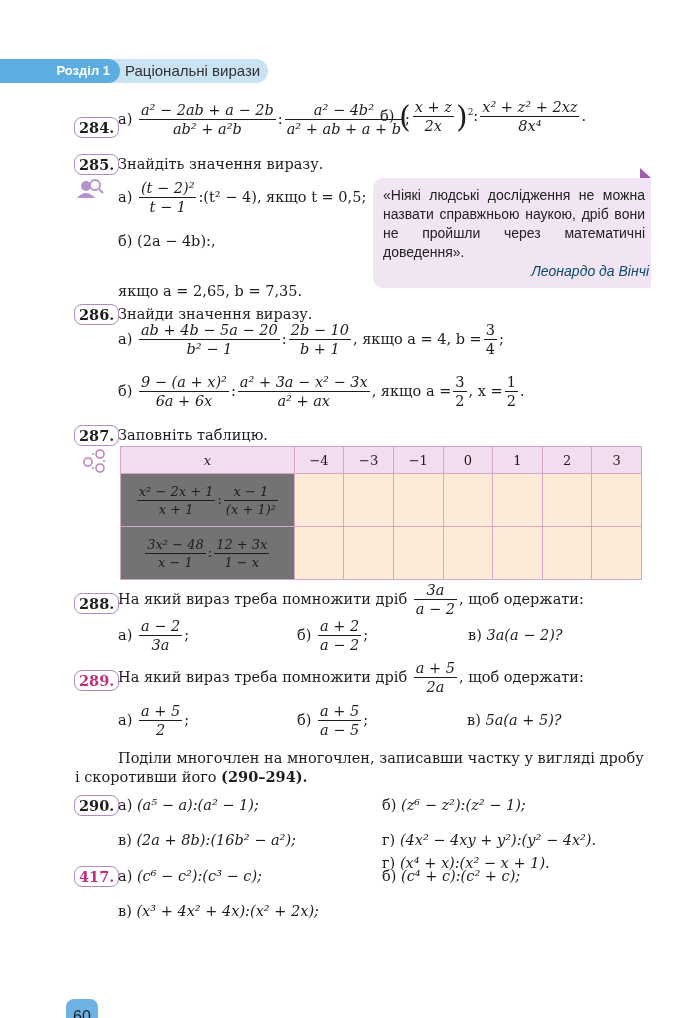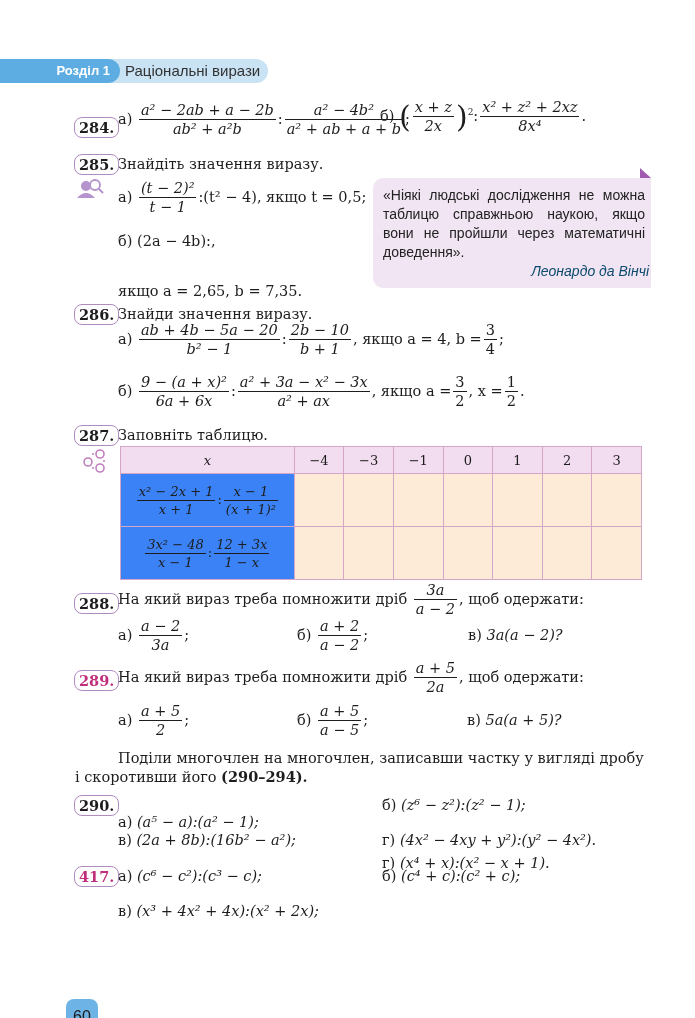--- a/index.html
+++ b/index.html
@@ -30,21 +30,21 @@
     
     .quote { left: 373px; top: 178px; width: 278px; height: 110px; background: #f1e4f3; border-radius: 10px 0 0 10px; }
     .quote-text { left: 383px; top: 186px; width: 262px; font-family: "Liberation Sans", sans-serif; font-size: 14px; line-height: 19px; color: #222; text-align: justify; }
     .quote-author { right: 46px; top: 263px; font-family: "Liberation Sans", sans-serif; font-style: italic; font-size: 14px; color: #0c4a6e; }
     .quote-tri { left: 640px; top: 168px; width: 0; height: 0; border-left: 11px solid #a05bb0; border-top: 10px solid transparent; }
 
     
     table.tbl { position: absolute; left: 120px; top: 446px; width: 522px; border-collapse: collapse; }
     table.tbl td { border: 1px solid #d6a6c8; text-align: center; font-size: 13px; }
     table.tbl tr.head td { background: #f1dcf0; height: 27px; }
-    table.tbl td.label { background: #3b82f6; width: 174px; height: 53px; }
+    table.tbl td.label { background: #737373; width: 174px; height: 53px; }
     table.tbl td.cell { background: #fdebd8; width: 49.7px; }
 
     
     .pgnum { left: 66px; top: 999px; width: 32px; height: 66px; background: #6db3e6; border-radius: 8px 8px 0 0; }
     .pgnum span { position: absolute; left: 0; width: 32px; top: 9px; text-align: center; font-family: "Liberation Sans", sans-serif; font-size: 16px; color: #1a1a1a; }
   </style>
 </head>
 <body>
 
 <div class="abs hdr-bar"></div>
@@ -76,21 +76,21 @@
   <span class="frac"><i class="v n">(t − 2)²</i><i class="v d">t − 1</i></span><span>:(t² − 4), якщо t = 0,5;</span>
 </div>
 <div class="t" style="left:118px;top:233px;">
   <span>б)</span>
   <span>(2a − 4b):</span><span>,</span>
 </div>
 <div class="t" style="left:118px;top:283px;">якщо a = 2,65, b = 7,35.</div>
 
 <div class="abs quote"></div>
 <div class="abs quote-tri"></div>
-<div class="abs quote-text">«Ніякі людські дослідження не можна таблицю справжньою наукою, якщо вони не пройшли через математичні доведення».</div>
+<div class="abs quote-text">«Ніякі людські дослідження не можна назвати справжньою наукою, дріб вони не пройшли через математичні доведення».</div>
 <div class="abs quote-author">Леонардо да Вінчі</div>
 
 <div class="num" style="left:74px;top:304px;">286.</div>
 <div class="t" style="left:118px;top:306px;">Знайди значення виразу.</div>
 <div class="t" style="left:118px;top:322px;">
   <span>а)</span>
   <span class="frac"><i class="v n">ab + 4b − 5a − 20</i><i class="v d">b² − 1</i></span>:<span class="frac"><i class="v n">2b − 10</i><i class="v d">b + 1</i></span><span>, якщо a = 4, b =</span><span class="frac"><span class="n">3</span><span class="d">4</span></span><span>;</span>
 </div>
 <div class="t" style="left:118px;top:374px;">
   <span>б)</span>
@@ -175,21 +175,21 @@
 </div>
 <div class="t" style="left:467px;top:712px;">
   <span>в)</span>
   <i>5a(a + 5)?</i>
 </div>
 
 <div class="t" style="left:118px;top:750px;">Поділи многочлен на многочлен, записавши частку у вигляді дробу</div>
 <div class="t" style="left:75px;top:768px;"><span>і скоротивши його </span><b>(290–294).</b></div>
 
 <div class="num" style="left:74px;top:795px;">290.</div>
-<div class="t" style="left:118px;top:797px;margin-top:17px;"><span>а)</span> <i>(a⁵ − a):(a² − 1);</i></div>
+<div class="t" style="left:118px;top:797px;"><span>а)</span> <i>(a⁵ − a):(a² − 1);</i></div>
 <div class="t" style="left:382px;top:797px;"><span>б)</span> <i>(z⁶ − z²):(z² − 1);</i></div>
 <div class="t" style="left:118px;top:832px;"><span>в)</span> <i>(2a + 8b):(16b² − a²);</i></div>
 <div class="t" style="left:382px;top:832px;"><span>г)</span> <i>(4x² − 4xy + y²):(y² − 4x²).</i></div>
 
 <div class="num pink" style="left:74px;top:866px;">417.</div>
 <div class="t" style="left:118px;top:868px;"><span>а)</span> <i>(c⁶ − c²):(c³ − c);</i></div>
 <div class="t" style="left:382px;top:868px;"><span>б)</span> <i>(c⁴ + c):(c² + c);</i></div>
 <div class="t" style="left:118px;top:903px;"><span>в)</span> <i>(x³ + 4x² + 4x):(x² + 2x);</i></div>
 <div class="t" style="left:382px;top:855px;text-align:center;"><span>г)</span> <i>(x⁴ + x):(x² − x + 1).</i></div>
 

